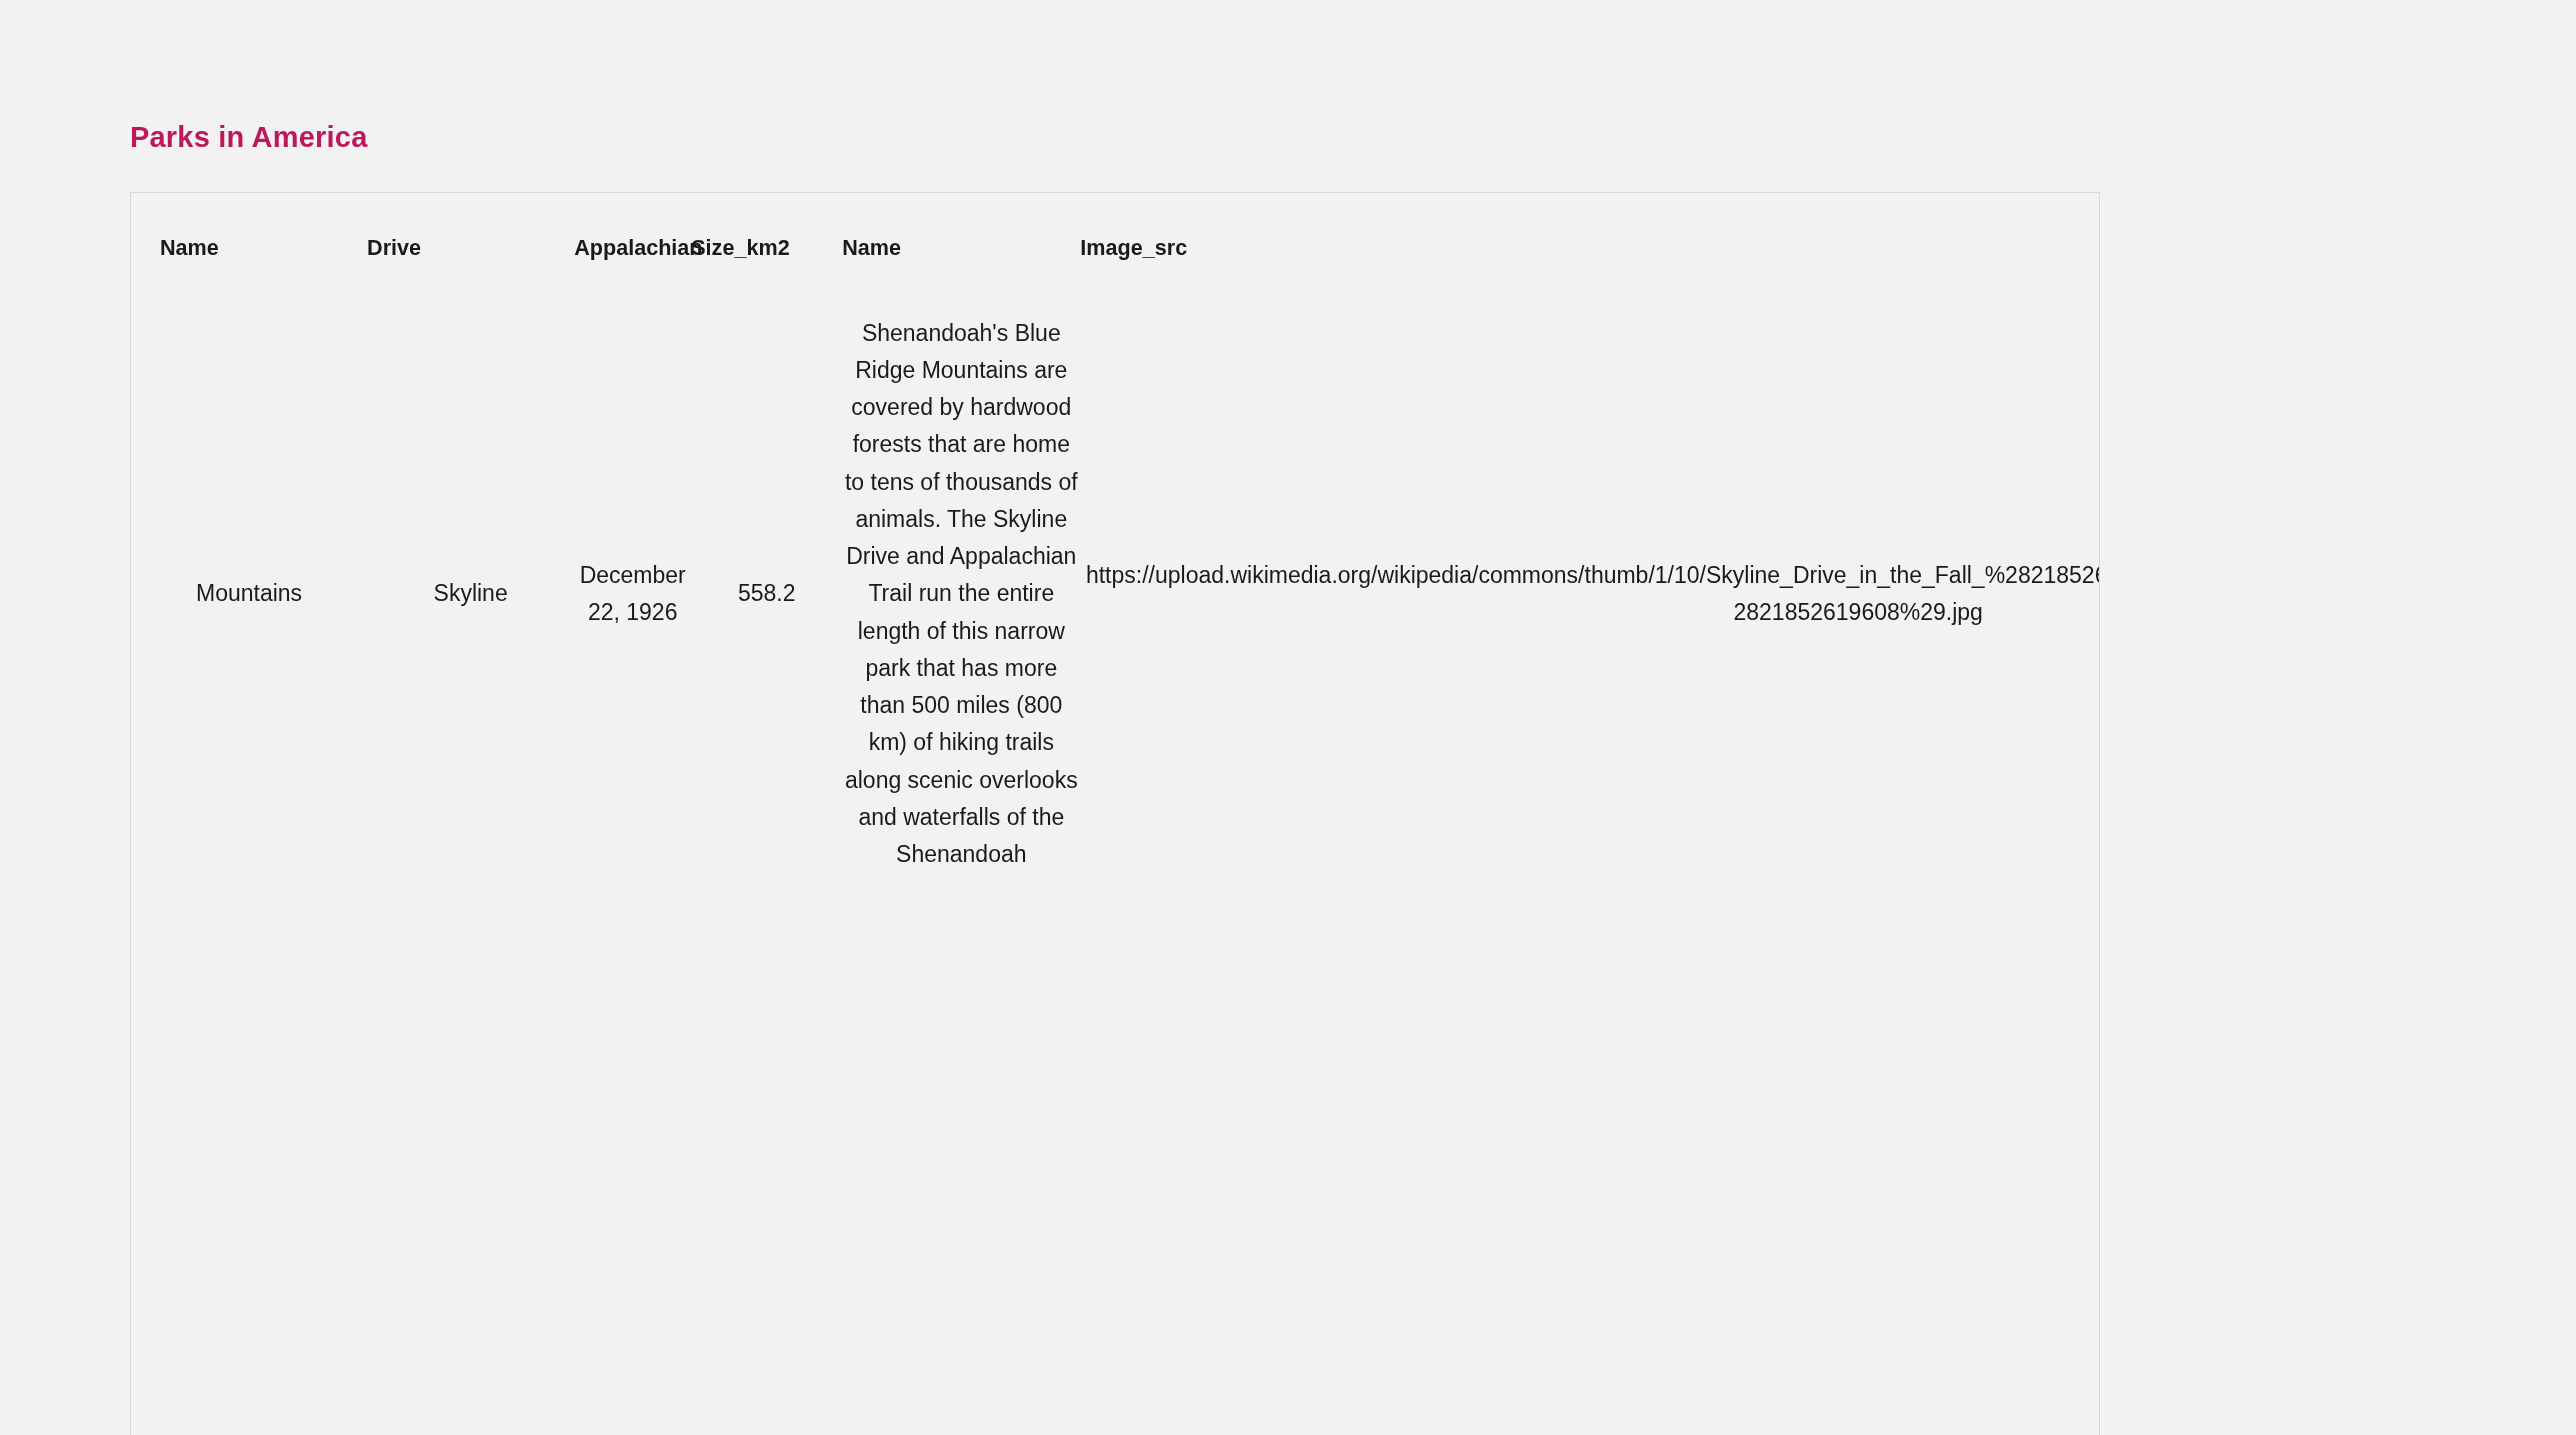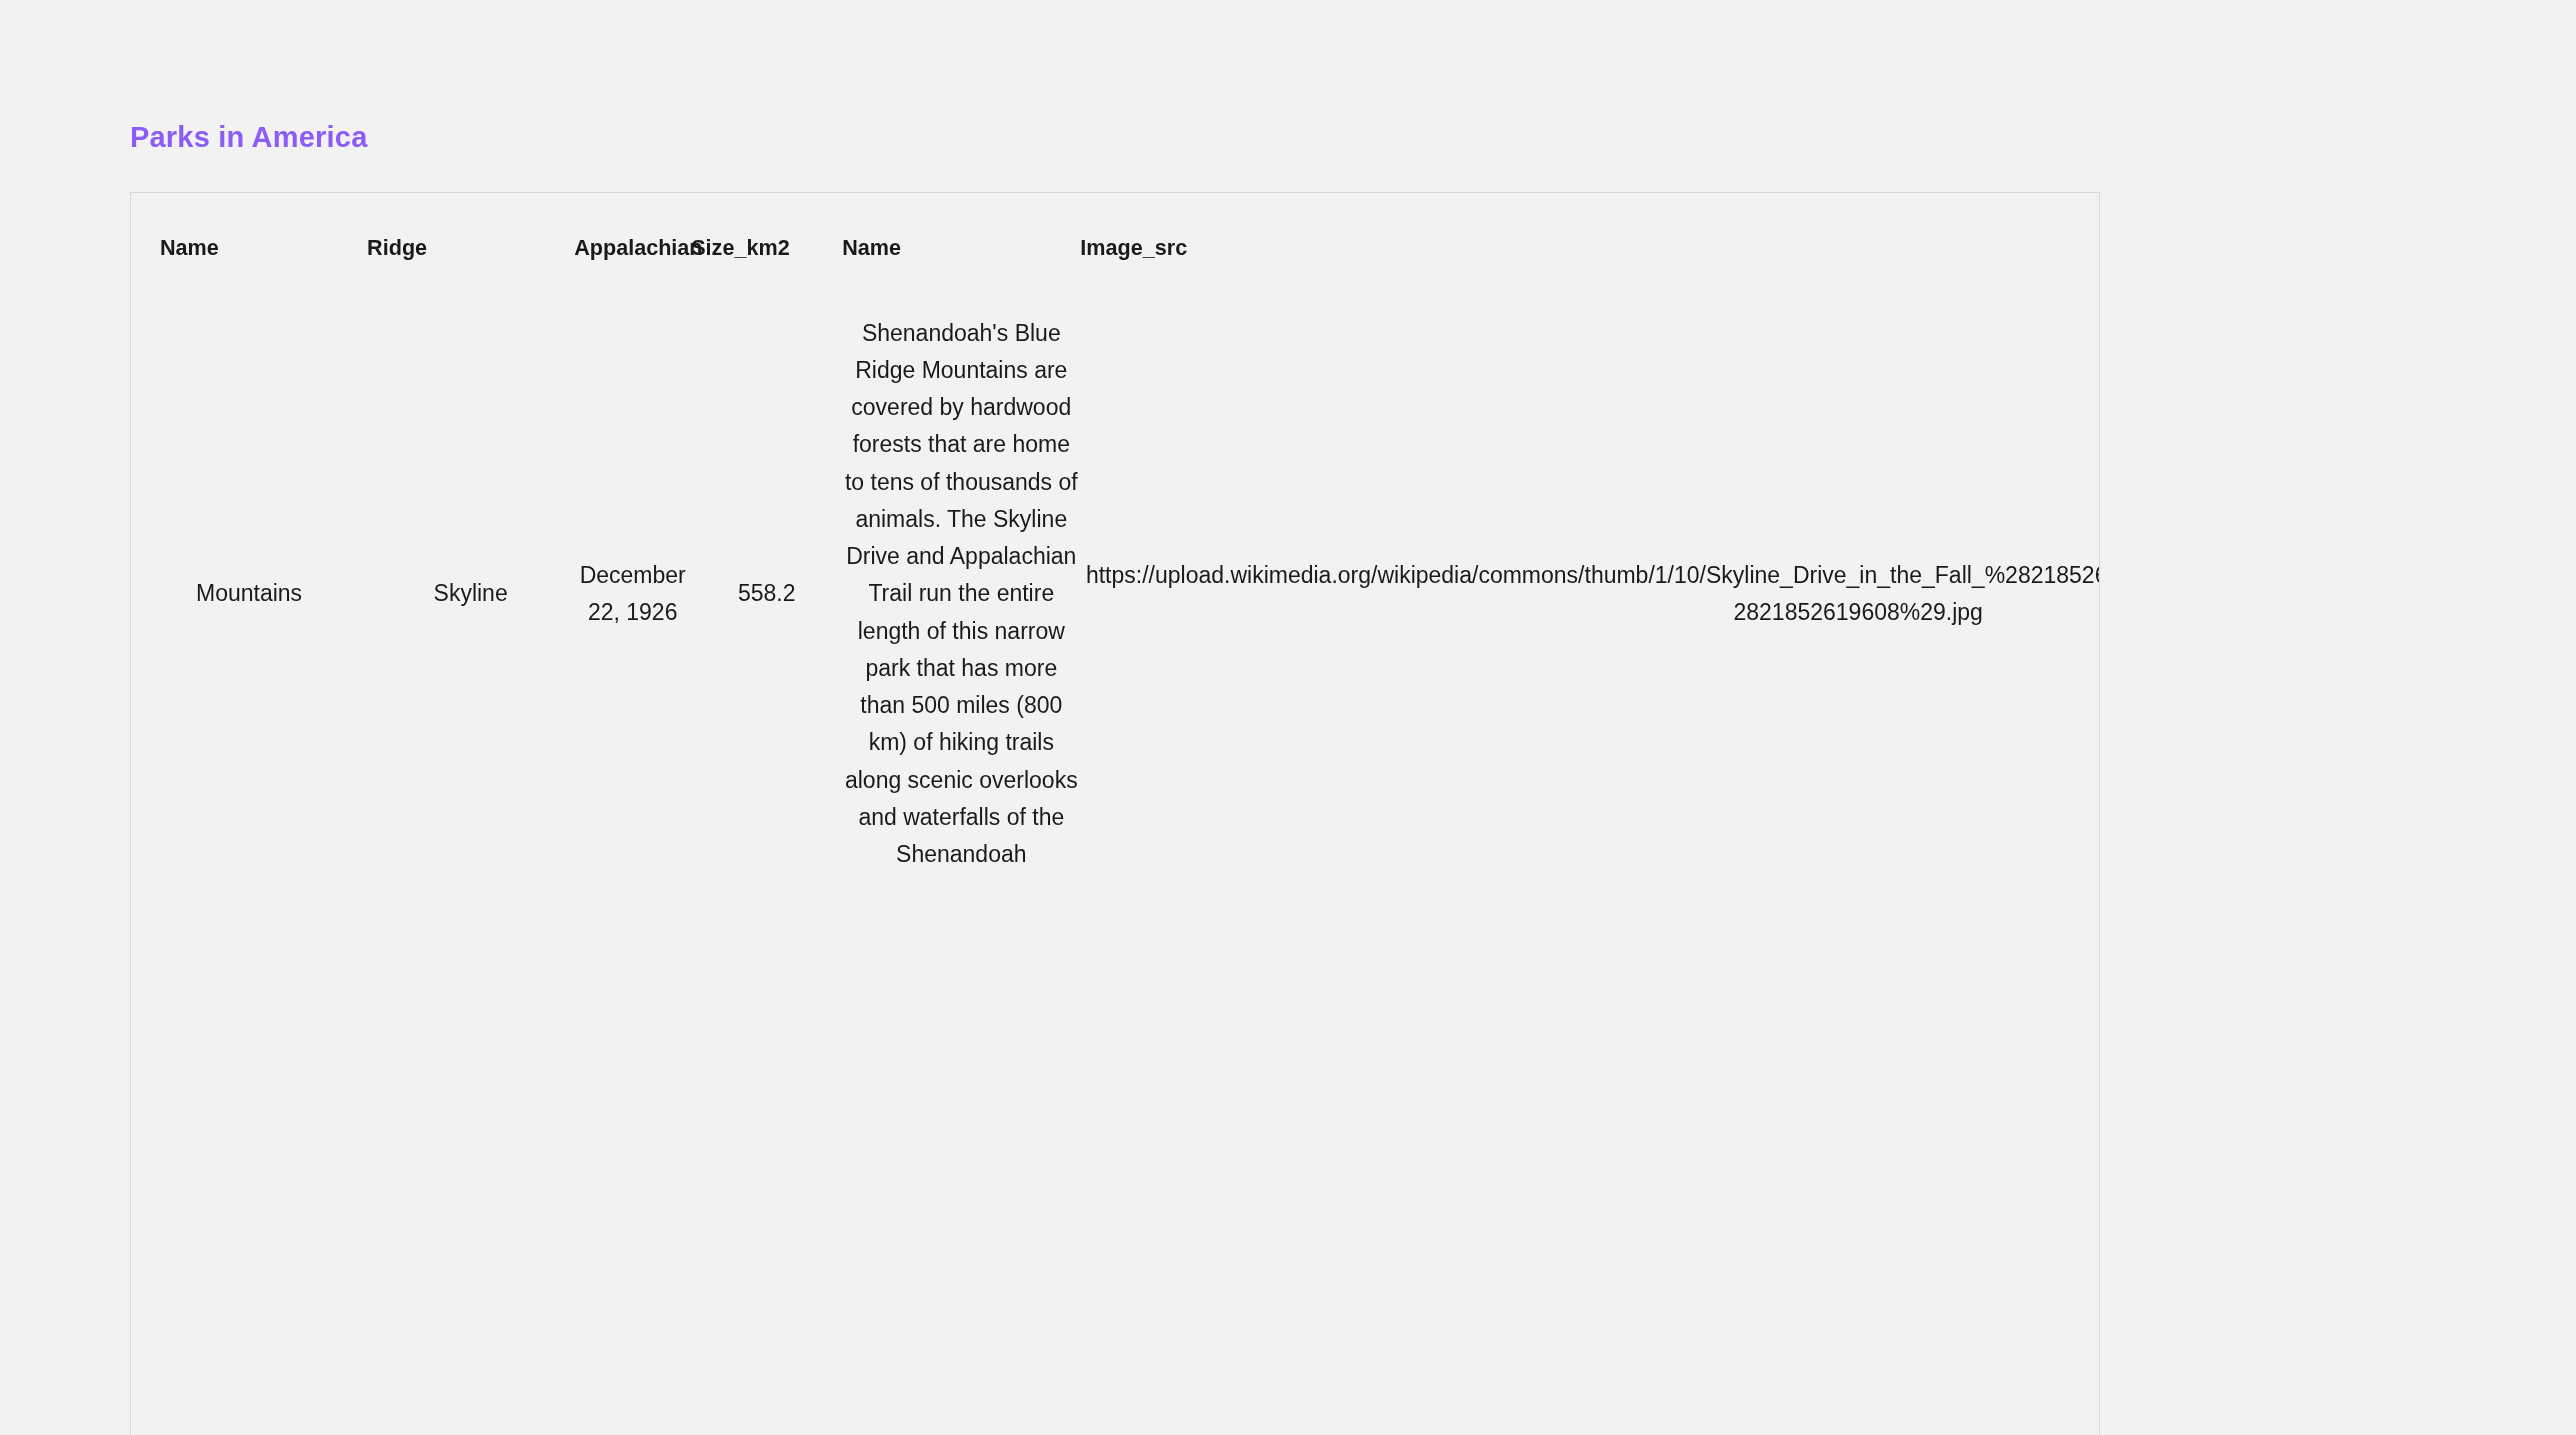--- a/index.html
+++ b/index.html
@@ -18,21 +18,21 @@
     width: 2576px;
     height: 1436px;
     background: #f2f2f2;
   }
   .page-title {
     position: absolute;
     left: 130px;
     top: 121px;
     font-size: 29px;
     font-weight: bold;
-    color: #8b5cf6;
+    color: #be185d;
     letter-spacing: 0.2px;
   }
   .table-wrap {
     position: absolute;
     left: 130px;
     top: 192px;
     width: 1970px;
     height: 1244px;
     border: 1.7px solid #d8d8d8;
     background: #f2f2f2;
@@ -85,21 +85,21 @@
 
 <div class="page">
 
   <div class="page-title">Parks in America</div>
 
   <div class="table-wrap">
     <table class="parks">
       <thead>
         <tr>
           <th class="col-name">Name</th>
-          <th class="col-state">Ridge</th>
+          <th class="col-state">Drive</th>
           <th class="col-est hdr-established">Appalachian</th>
           <th class="col-size">Size_km2</th>
           <th class="col-desc">Name</th>
           <th class="col-img">Image_src</th>
         </tr>
       </thead>
       <tbody>
         <tr>
           <td class="cell-pad-name">Mountains</td>
           <td>Skyline</td>

